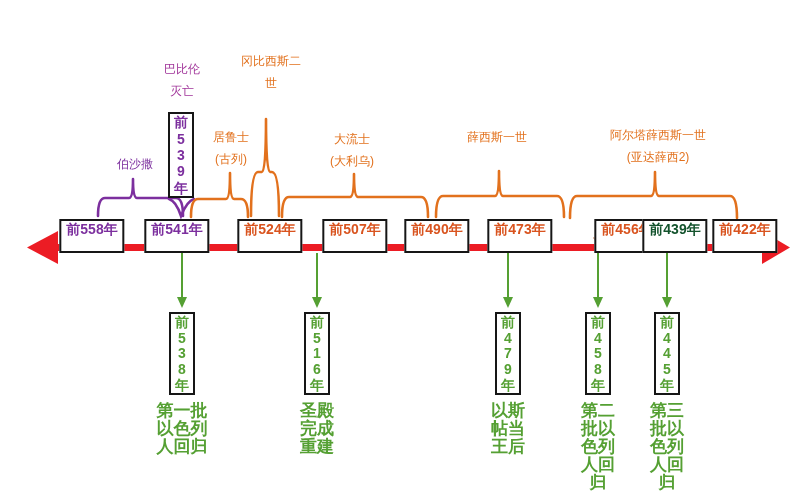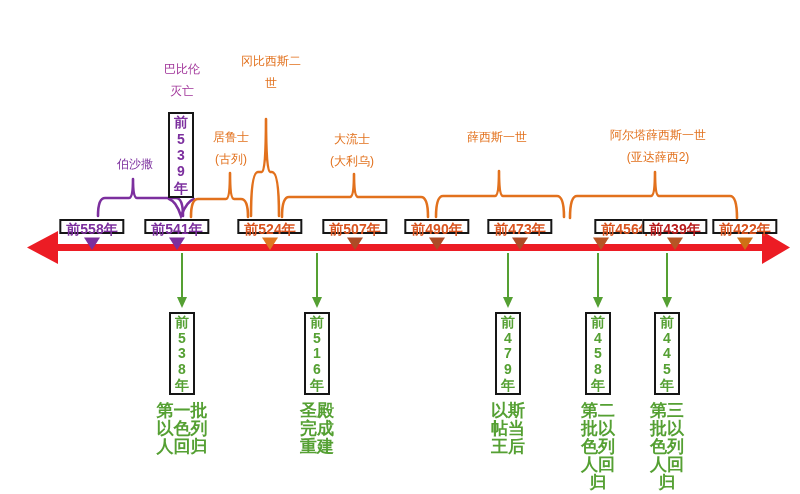--- a/index.html
+++ b/index.html
@@ -12,21 +12,21 @@
     position:absolute;left:14px;top:9px;font-size:30px;font-weight:bold;
     letter-spacing:3px;white-space:nowrap;
   }
   .klabel{
     position:absolute;transform:translateX(-50%);text-align:center;
     font-weight:normal;font-size:12px;line-height:22px;white-space:nowrap;
   }
   .datebox{
     position:absolute;transform:translateX(-50%);top:219px;
     border:2px solid #7f1d1d;background:#fff;box-sizing:border-box;
-    font-size:14px;font-weight:bold;height:15px;line-height:17px;
+    font-size:14px;font-weight:bold;height:34px;line-height:17px;
     padding:0 5px;white-space:nowrap;
   }
   .vbox{
     position:absolute;transform:translateX(-50%);
     border:2px solid #161616;background:#fff;box-sizing:border-box;
     width:26px;display:flex;flex-direction:column;align-items:center;
     justify-content:space-around;font-weight:bold;
   }
   .vbox span{font-size:14px;line-height:1;display:block;}
   .desc{
@@ -70,21 +70,21 @@
       <polygon points="662,297 672,297 667,308" fill="#55a033"></polygon>
     </svg>
   <div id="labels">
       <div class="datebox" style="left: 92px; color: rgb(124, 47, 158); border-color: rgb(22, 22, 22);">前558年</div>
       <div class="datebox" style="left: 177px; color: rgb(124, 47, 158); border-color: rgb(22, 22, 22);">前541年</div>
       <div class="datebox" style="left: 270px; color: rgb(217, 84, 31); border-color: rgb(22, 22, 22);">前524年</div>
       <div class="datebox" style="left: 355px; color: rgb(217, 84, 31); border-color: rgb(22, 22, 22);">前507年</div>
       <div class="datebox" style="left: 437px; color: rgb(217, 84, 31); border-color: rgb(22, 22, 22);">前490年</div>
       <div class="datebox" style="left: 520px; color: rgb(217, 84, 31); border-color: rgb(22, 22, 22);">前473年</div>
       <div class="datebox" style="left: 627px; color: rgb(217, 84, 31); border-color: rgb(22, 22, 22); text-align: center;">前456年</div>
-      <div class="datebox" style="left: 675px; color: #b91c1c; border-color: rgb(22, 22, 22);">前439年</div>
+      <div class="datebox" style="left: 675px; color: #14532d; border-color: rgb(22, 22, 22);">前439年</div>
       <div class="datebox" style="left: 745px; color: rgb(217, 84, 31); border-color: rgb(22, 22, 22);">前422年</div>
       <div class="klabel" style="left: 135px; top: 153px; color: rgb(124, 47, 158);">伯沙撒</div>
       <div class="klabel" style="left: 182px; top: 58px; color: rgb(160, 51, 153);">
         <div>巴比伦</div>
         <div>灭亡</div>
       </div>
       <div class="vbox" style="left: 181px; top: 112px; height: 86px; color: rgb(124, 47, 158); border-color: rgb(22, 22, 22); font-size: 15px;">
         <span>前</span>
         <span>5</span>
         <span>3</span>

